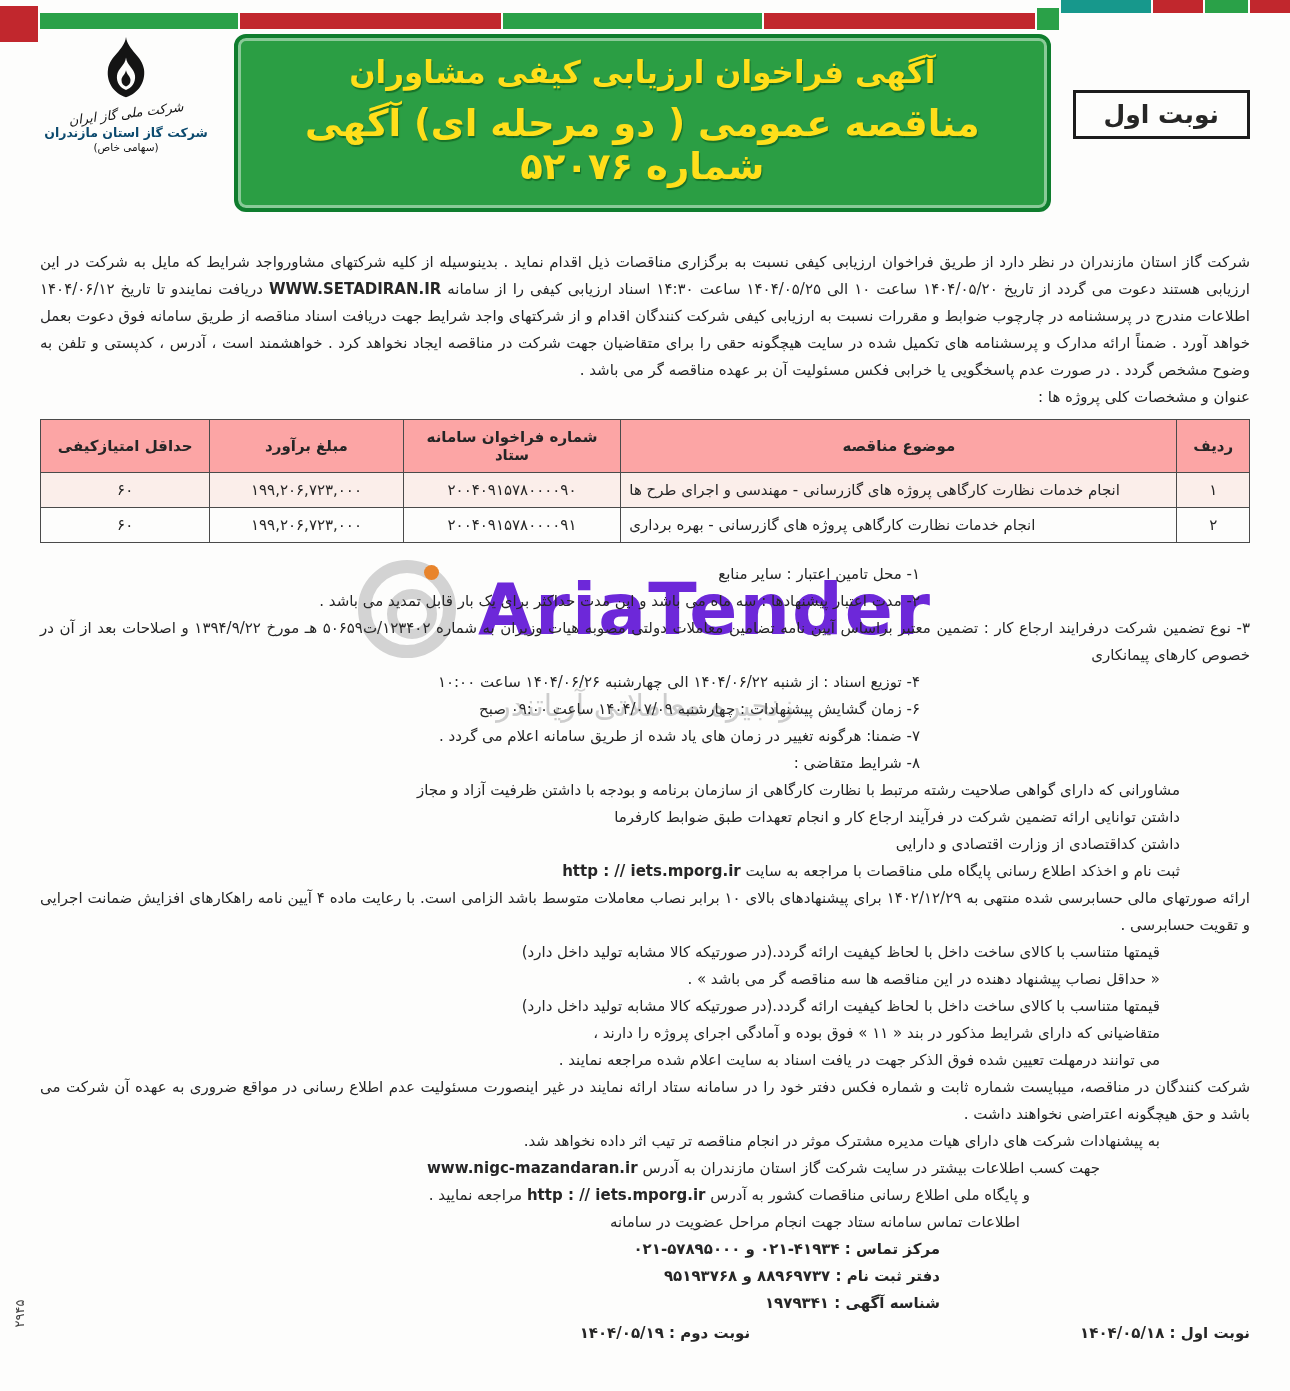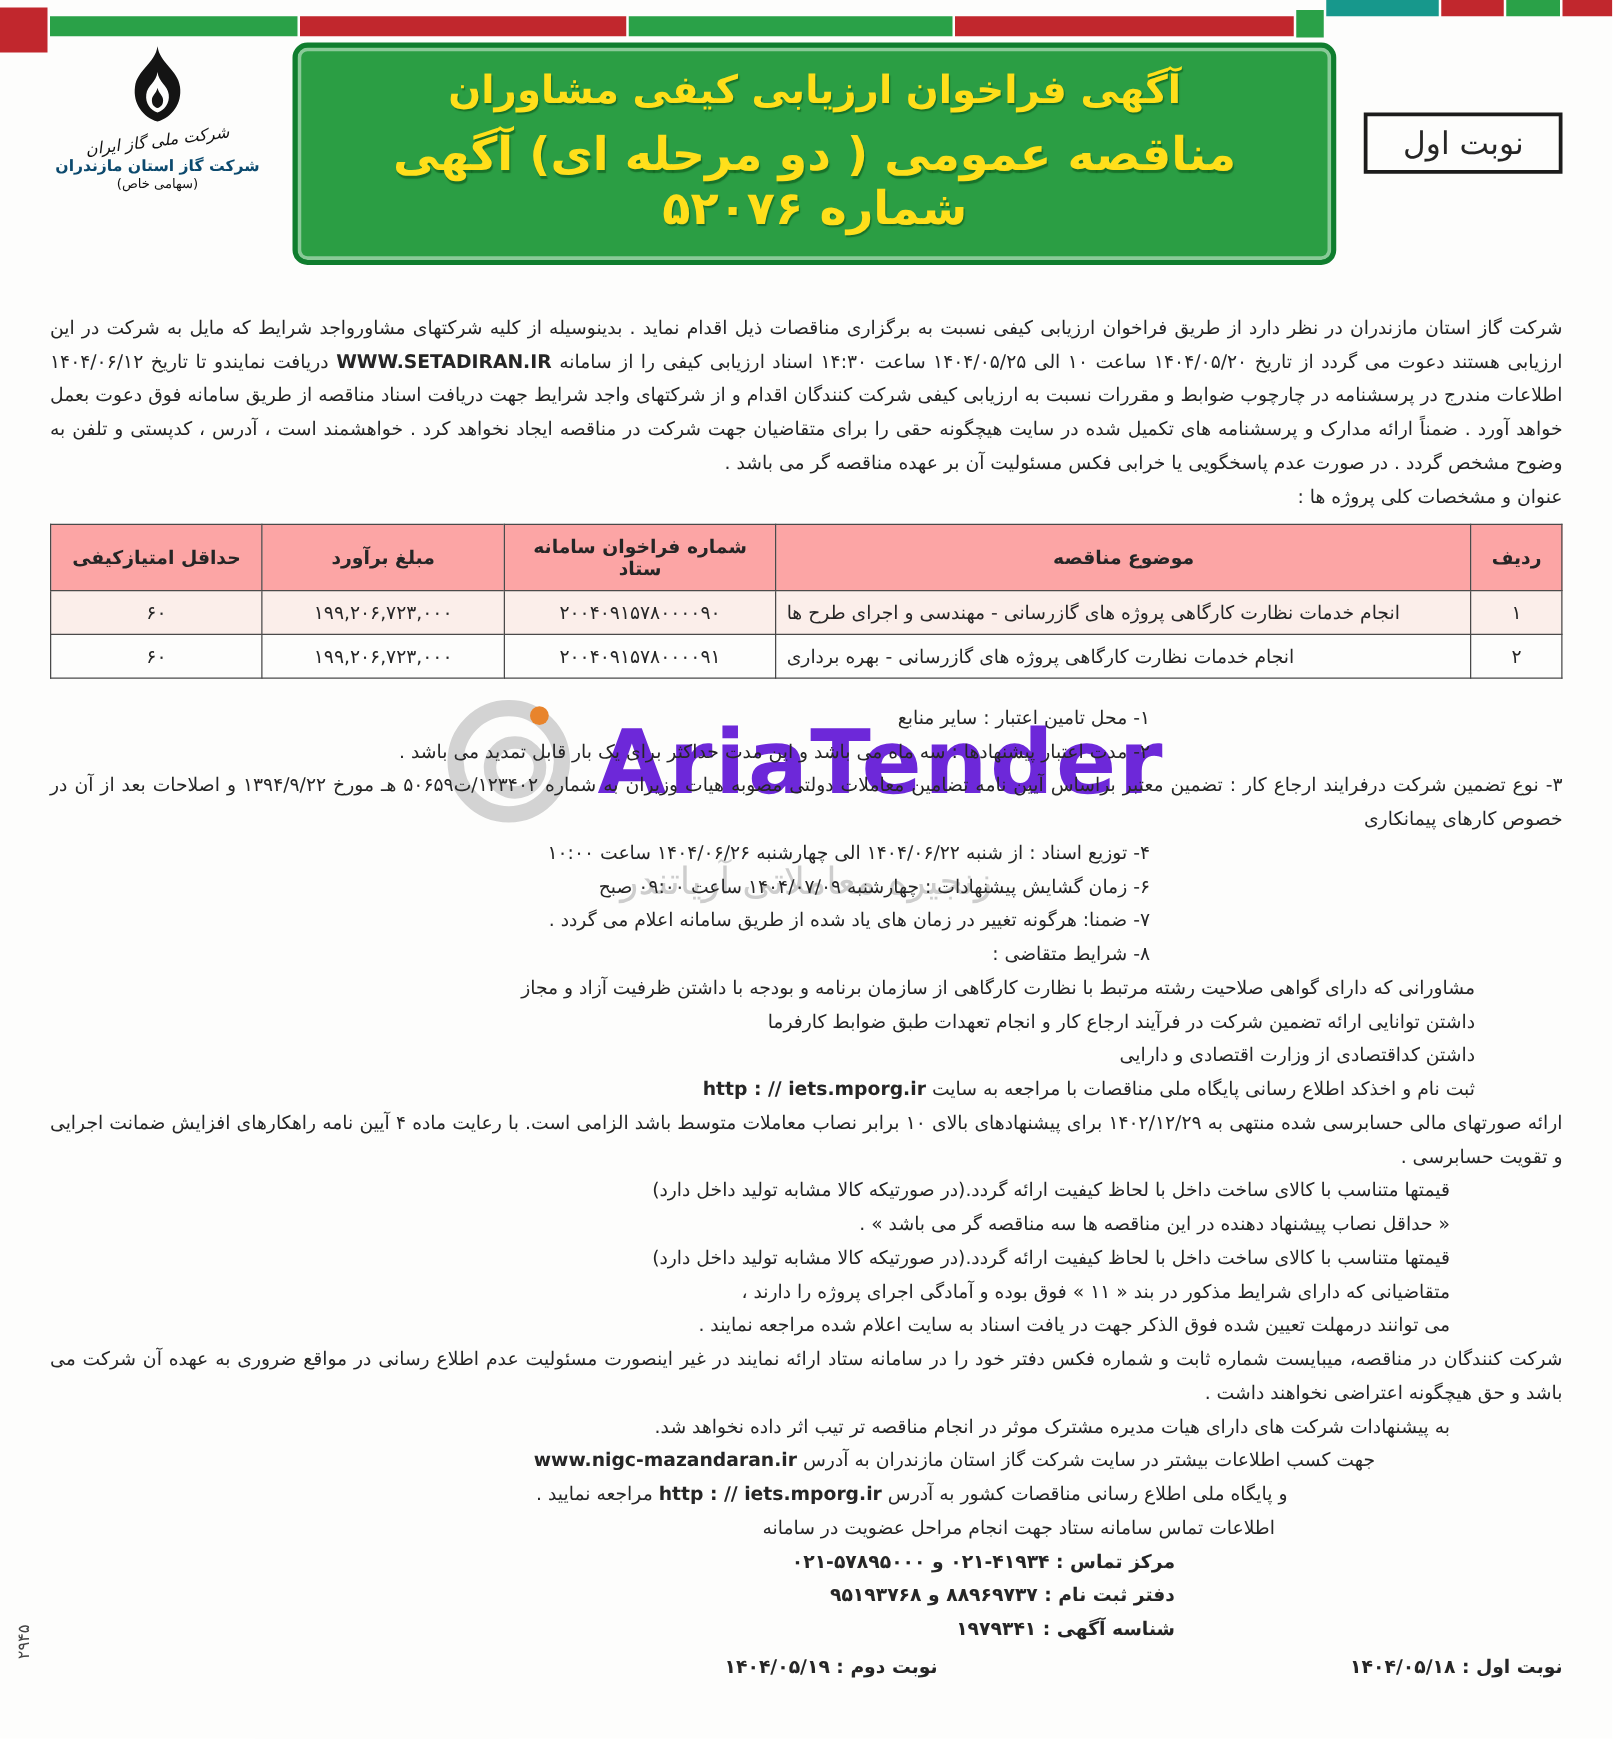--- a/index.html
+++ b/index.html
@@ -37,21 +37,21 @@
   .wm-tagline { margin-top:30px; font-size:30px; letter-spacing:18px; color:#cdcdcd; }
 
   
   .side-number { position:absolute; left:6px; bottom:70px; transform:rotate(-90deg); font-size:13px; color:#444; z-index:2; }
 
   
   .content { position:relative; z-index:1; padding:34px 40px 0 40px; }
 
   .header { display:flex; align-items:flex-start; }
   .edition-badge {
-    border:3px solid #1c1c1c; font-weight:normal; font-size:25px;
+    border:3px solid #1c1c1c; font-weight:bold; font-size:25px;
     padding:7px 28px; margin-top:56px; white-space:nowrap; flex-shrink:0;
   }
   .title-box {
     flex:1; margin:0 22px; text-align:center;
     background:#2b9e44; border:4px solid #0f7d2e; border-radius:12px;
     box-shadow: inset 0 0 0 3px rgba(255,255,255,.45);
     color:#ffdf1b; padding:16px 28px 20px 28px;
   }
   .title-line1 { font-size:31px; font-weight:bold; text-shadow:1px 2px 1px rgba(0,60,10,.45); }
   .title-line2 { font-size:37px; font-weight:bold; margin-top:12px; text-shadow:1px 2px 1px rgba(0,60,10,.45); }

